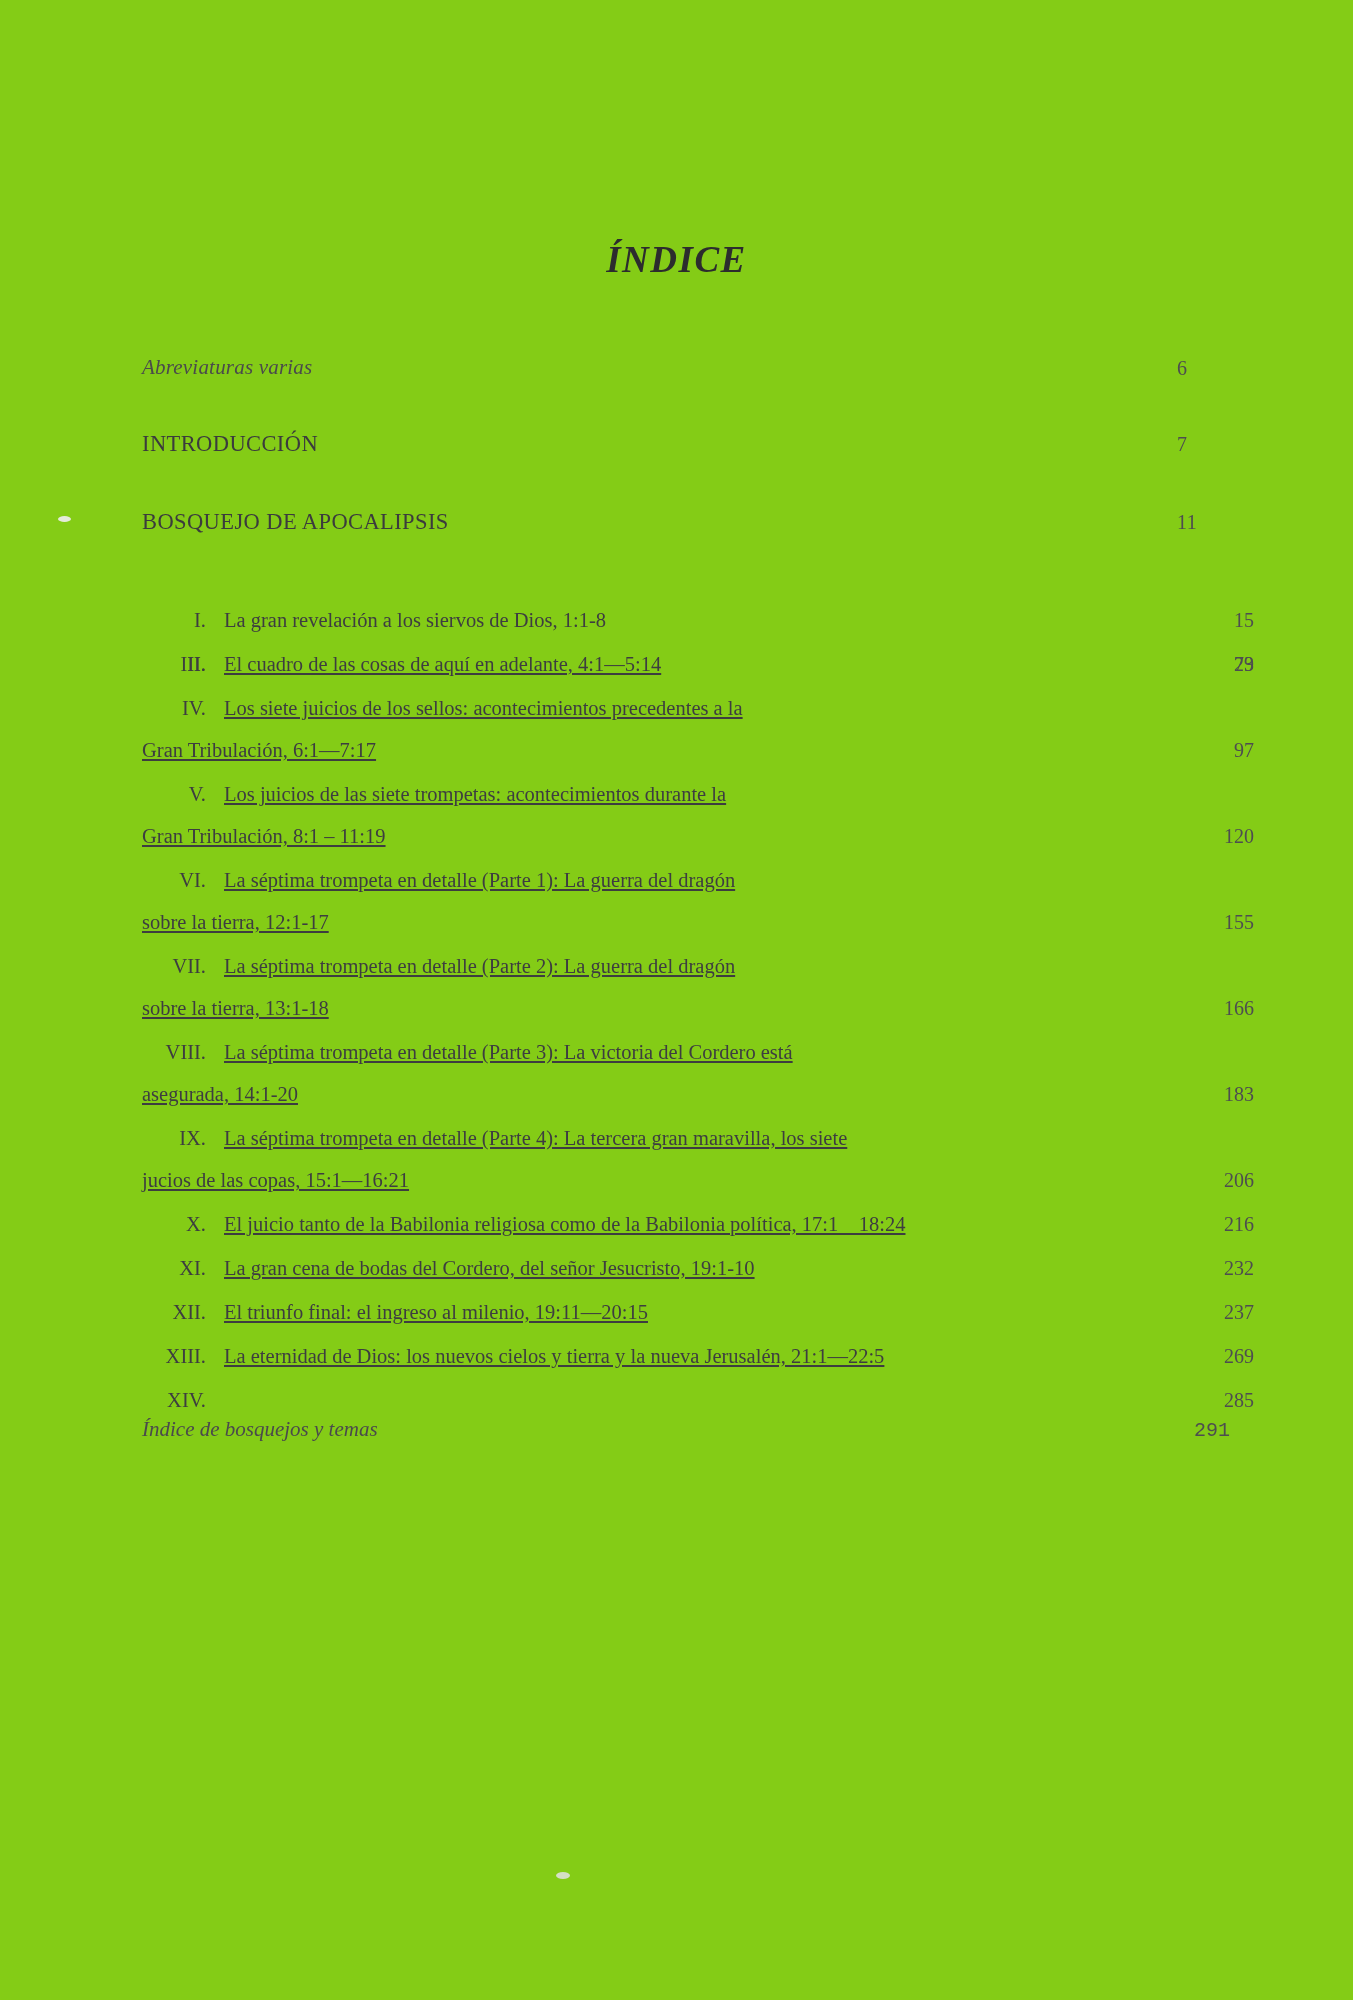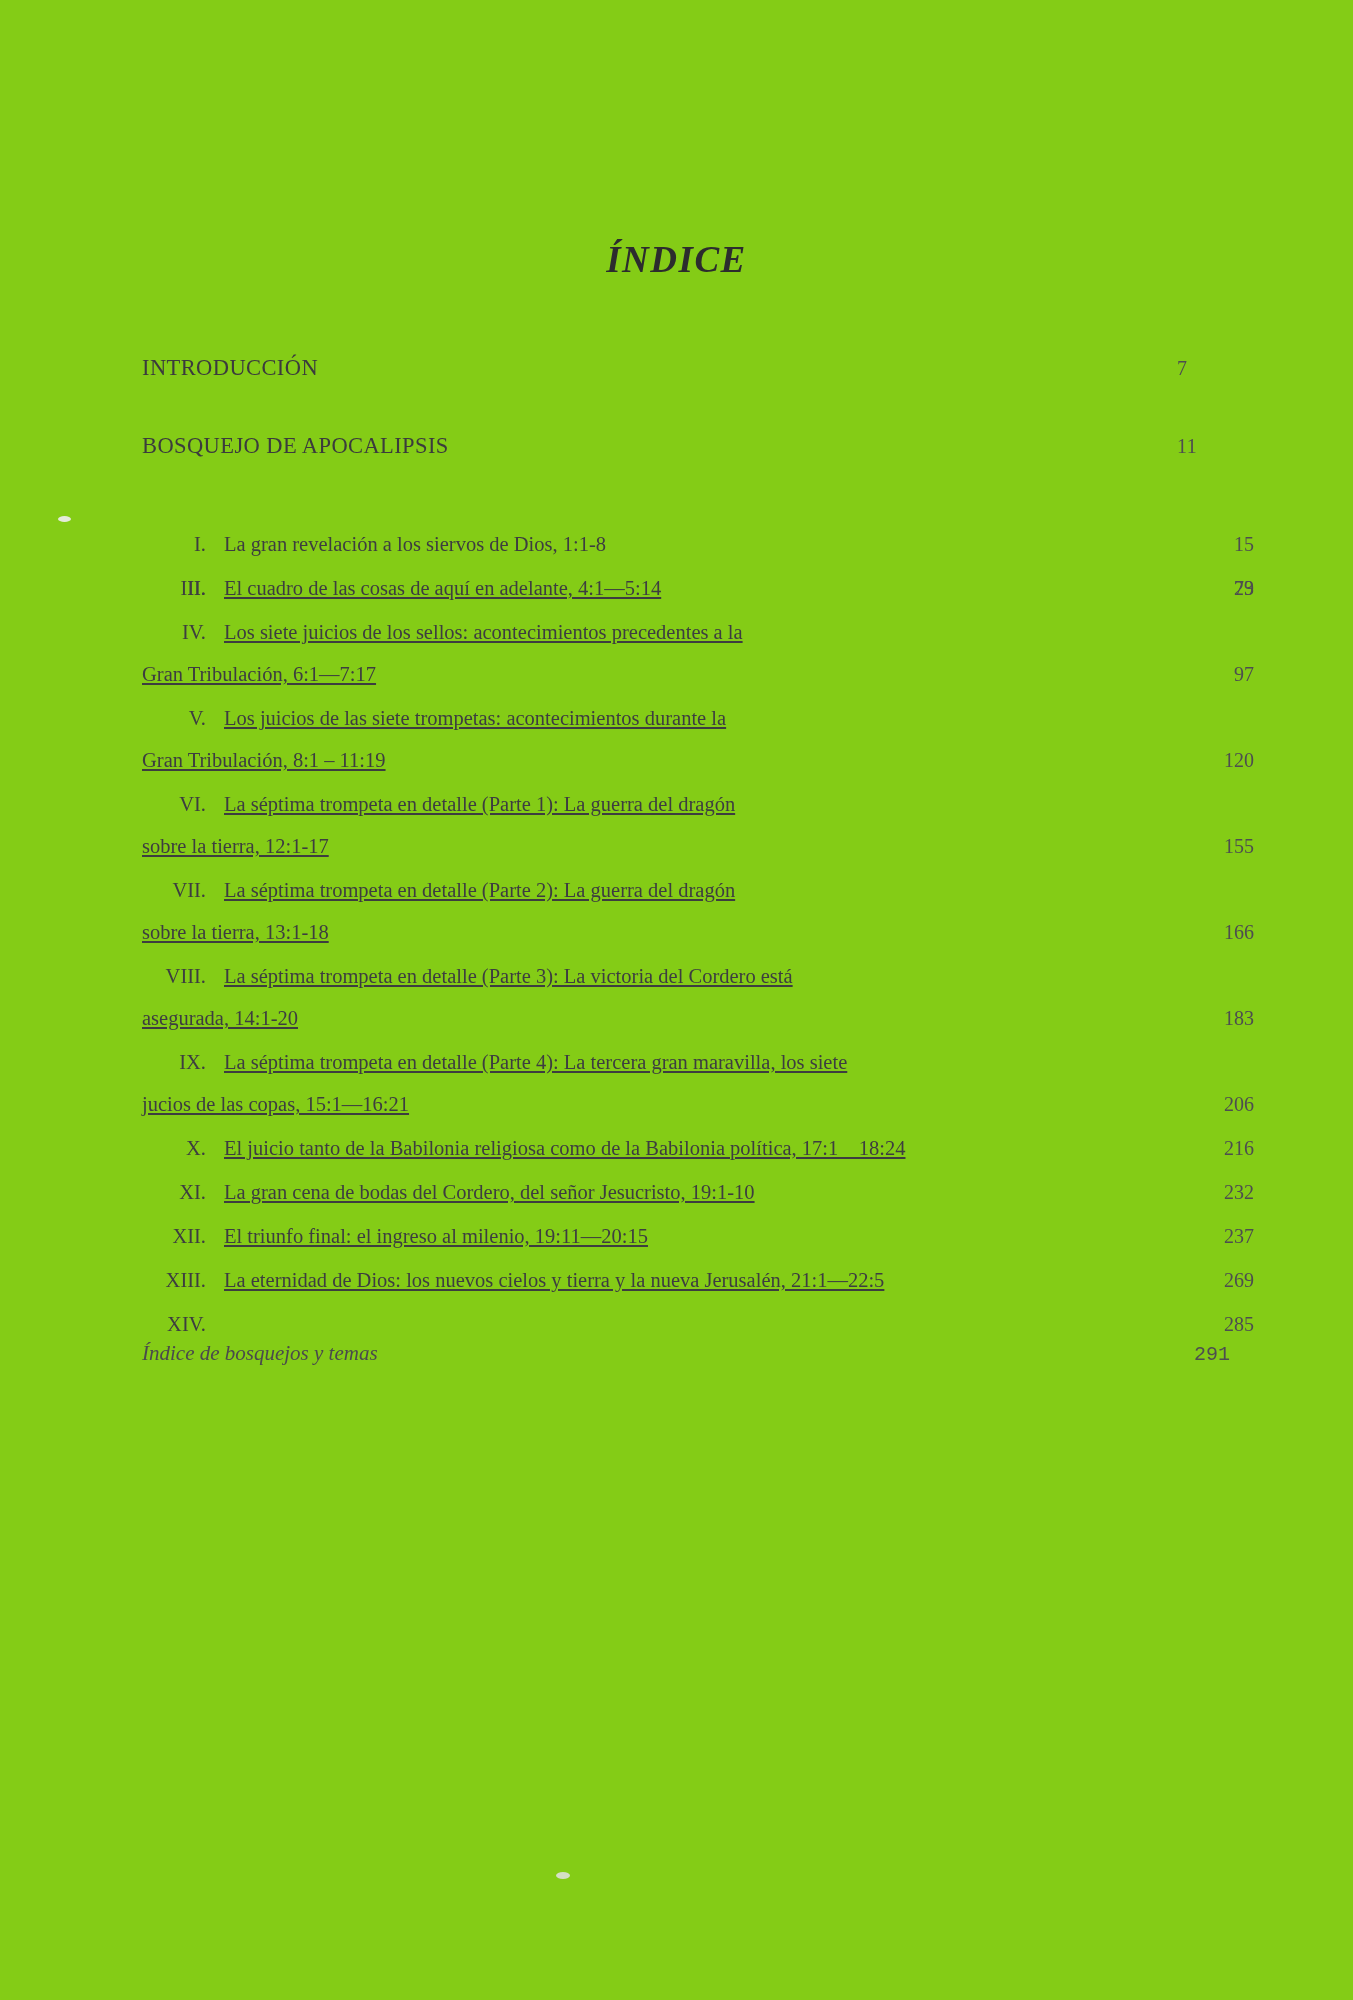--- a/index.html
+++ b/index.html
@@ -169,20 +169,24 @@
 </style>
 </head>
 <body>
 
 <div class="page">
 
   <div class="doc-title">ÍNDICE</div>
 
   <div class="toc">
 
+    <div class="toc-row row-front">
+      <span class="r-label">Abreviaturas varias</span>
+      <span class="r-page">6</span>
+    </div>
 
     <div class="toc-row row-section">
       <span class="r-label">INTRODUCCIÓN</span>
       <span class="r-page">7</span>
     </div>
 
     <div class="toc-row row-section">
       <span class="r-label">BOSQUEJO DE APOCALIPSIS</span>
       <span class="r-page">11</span>
     </div>

